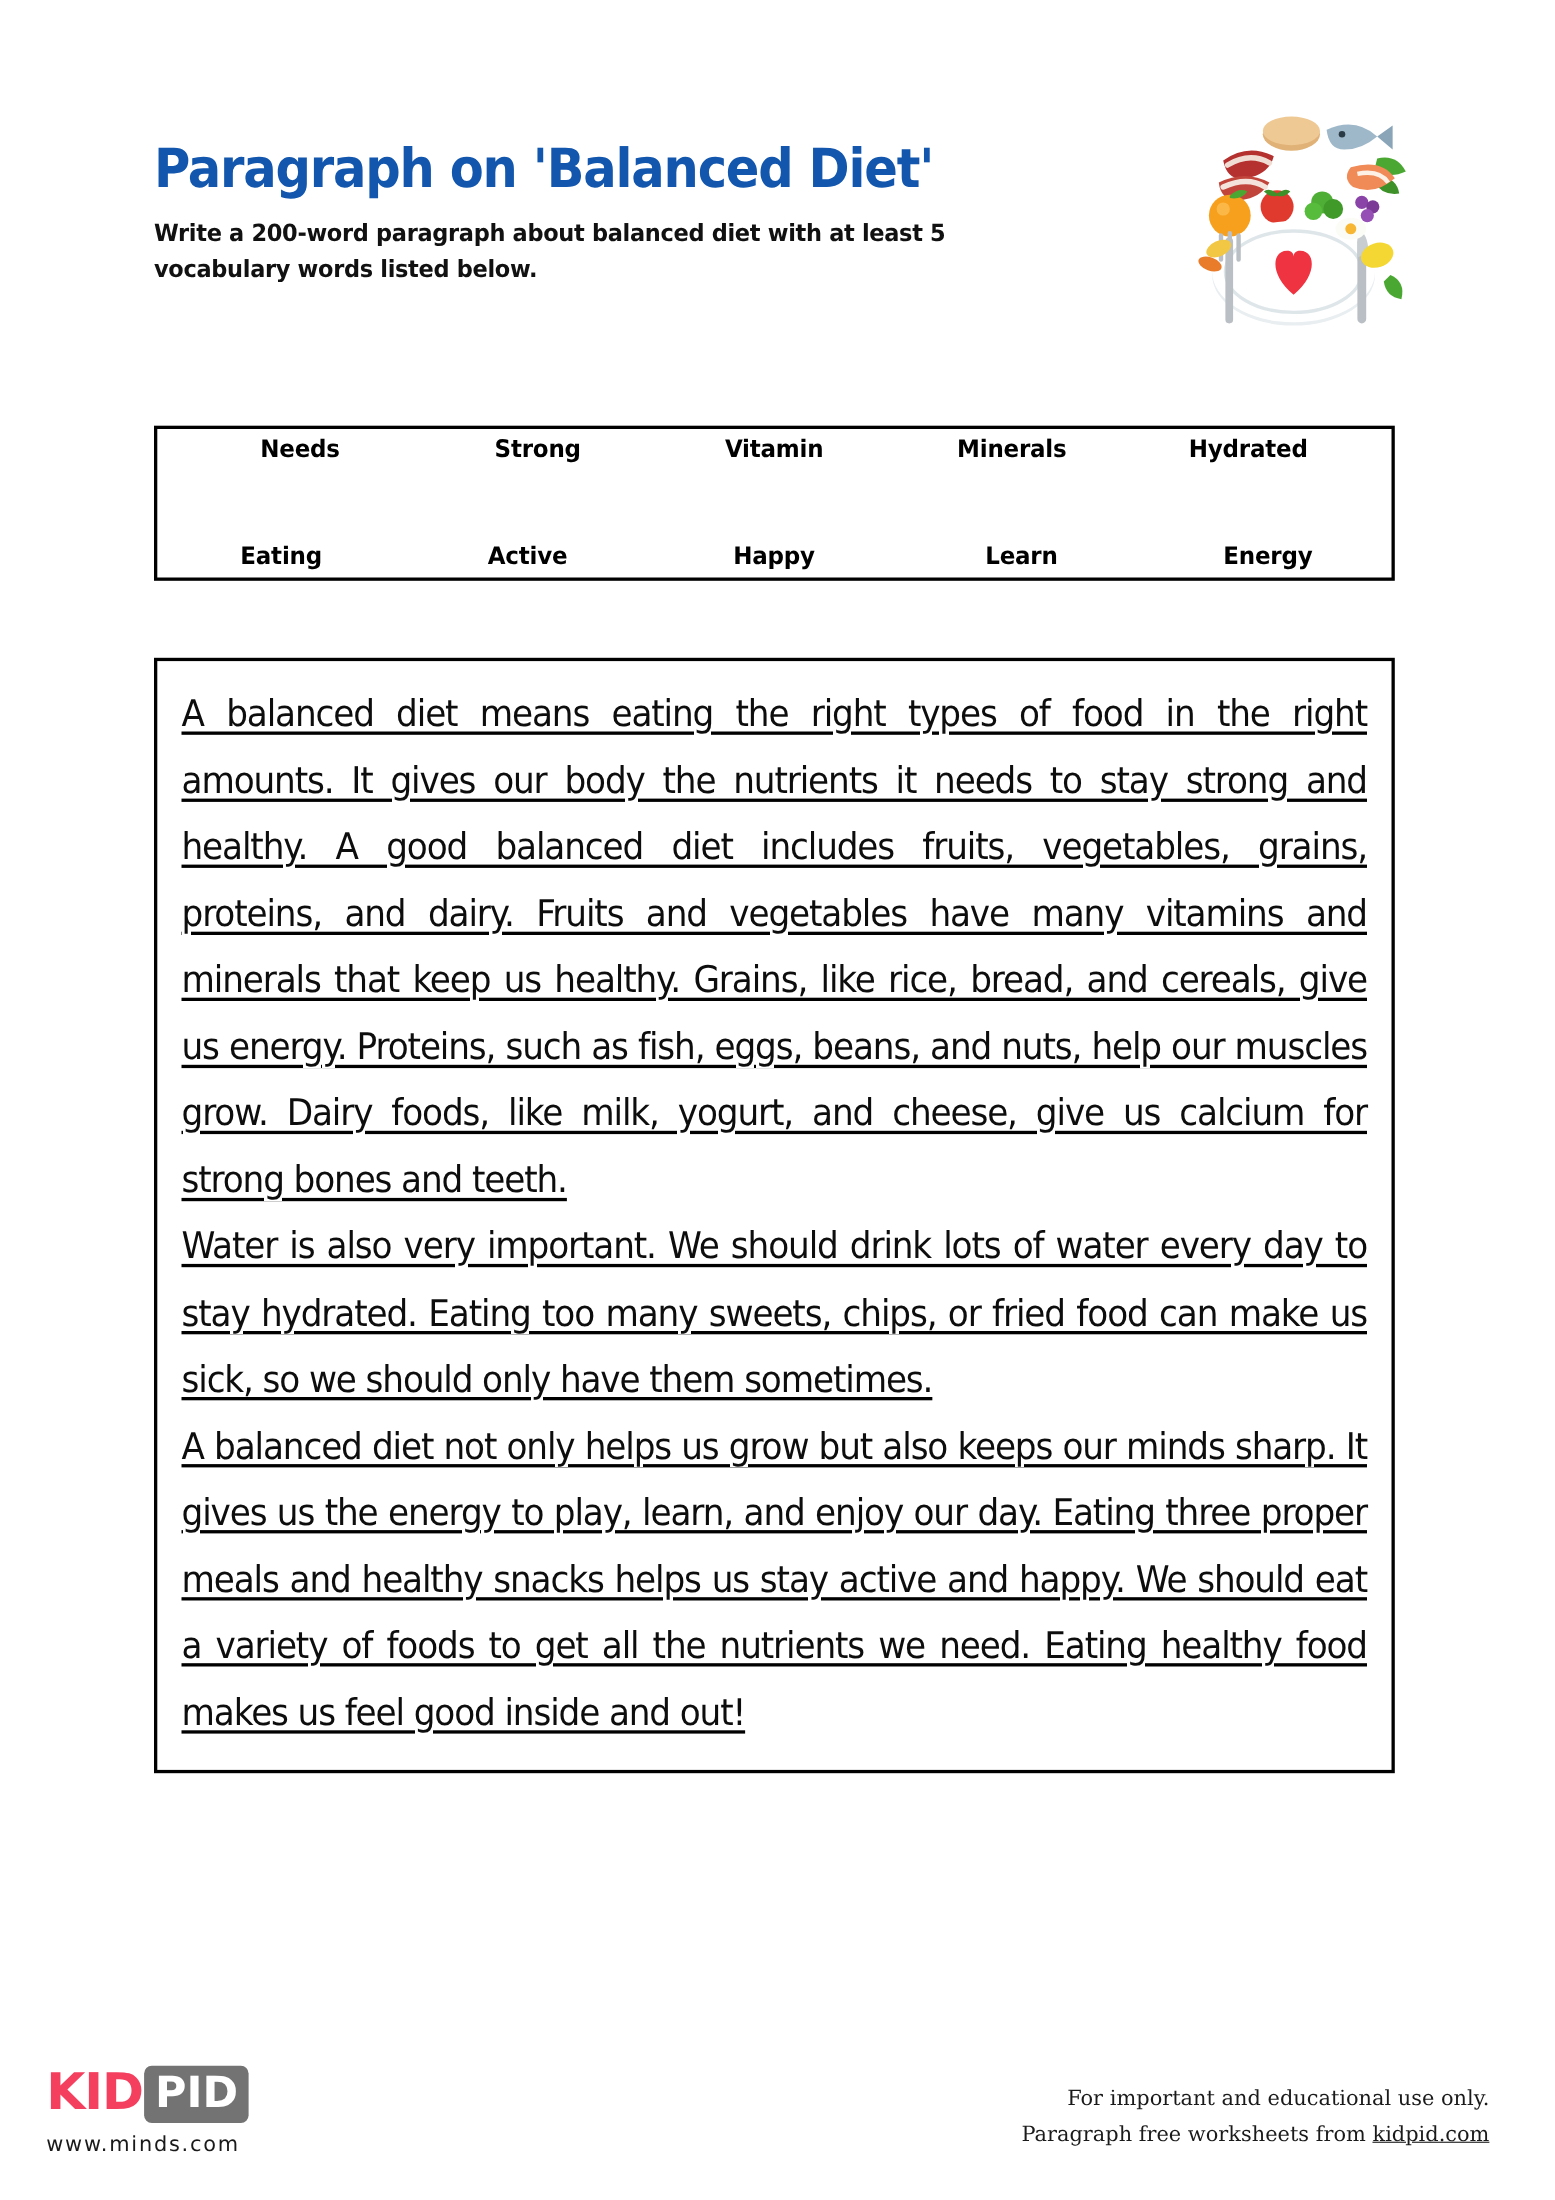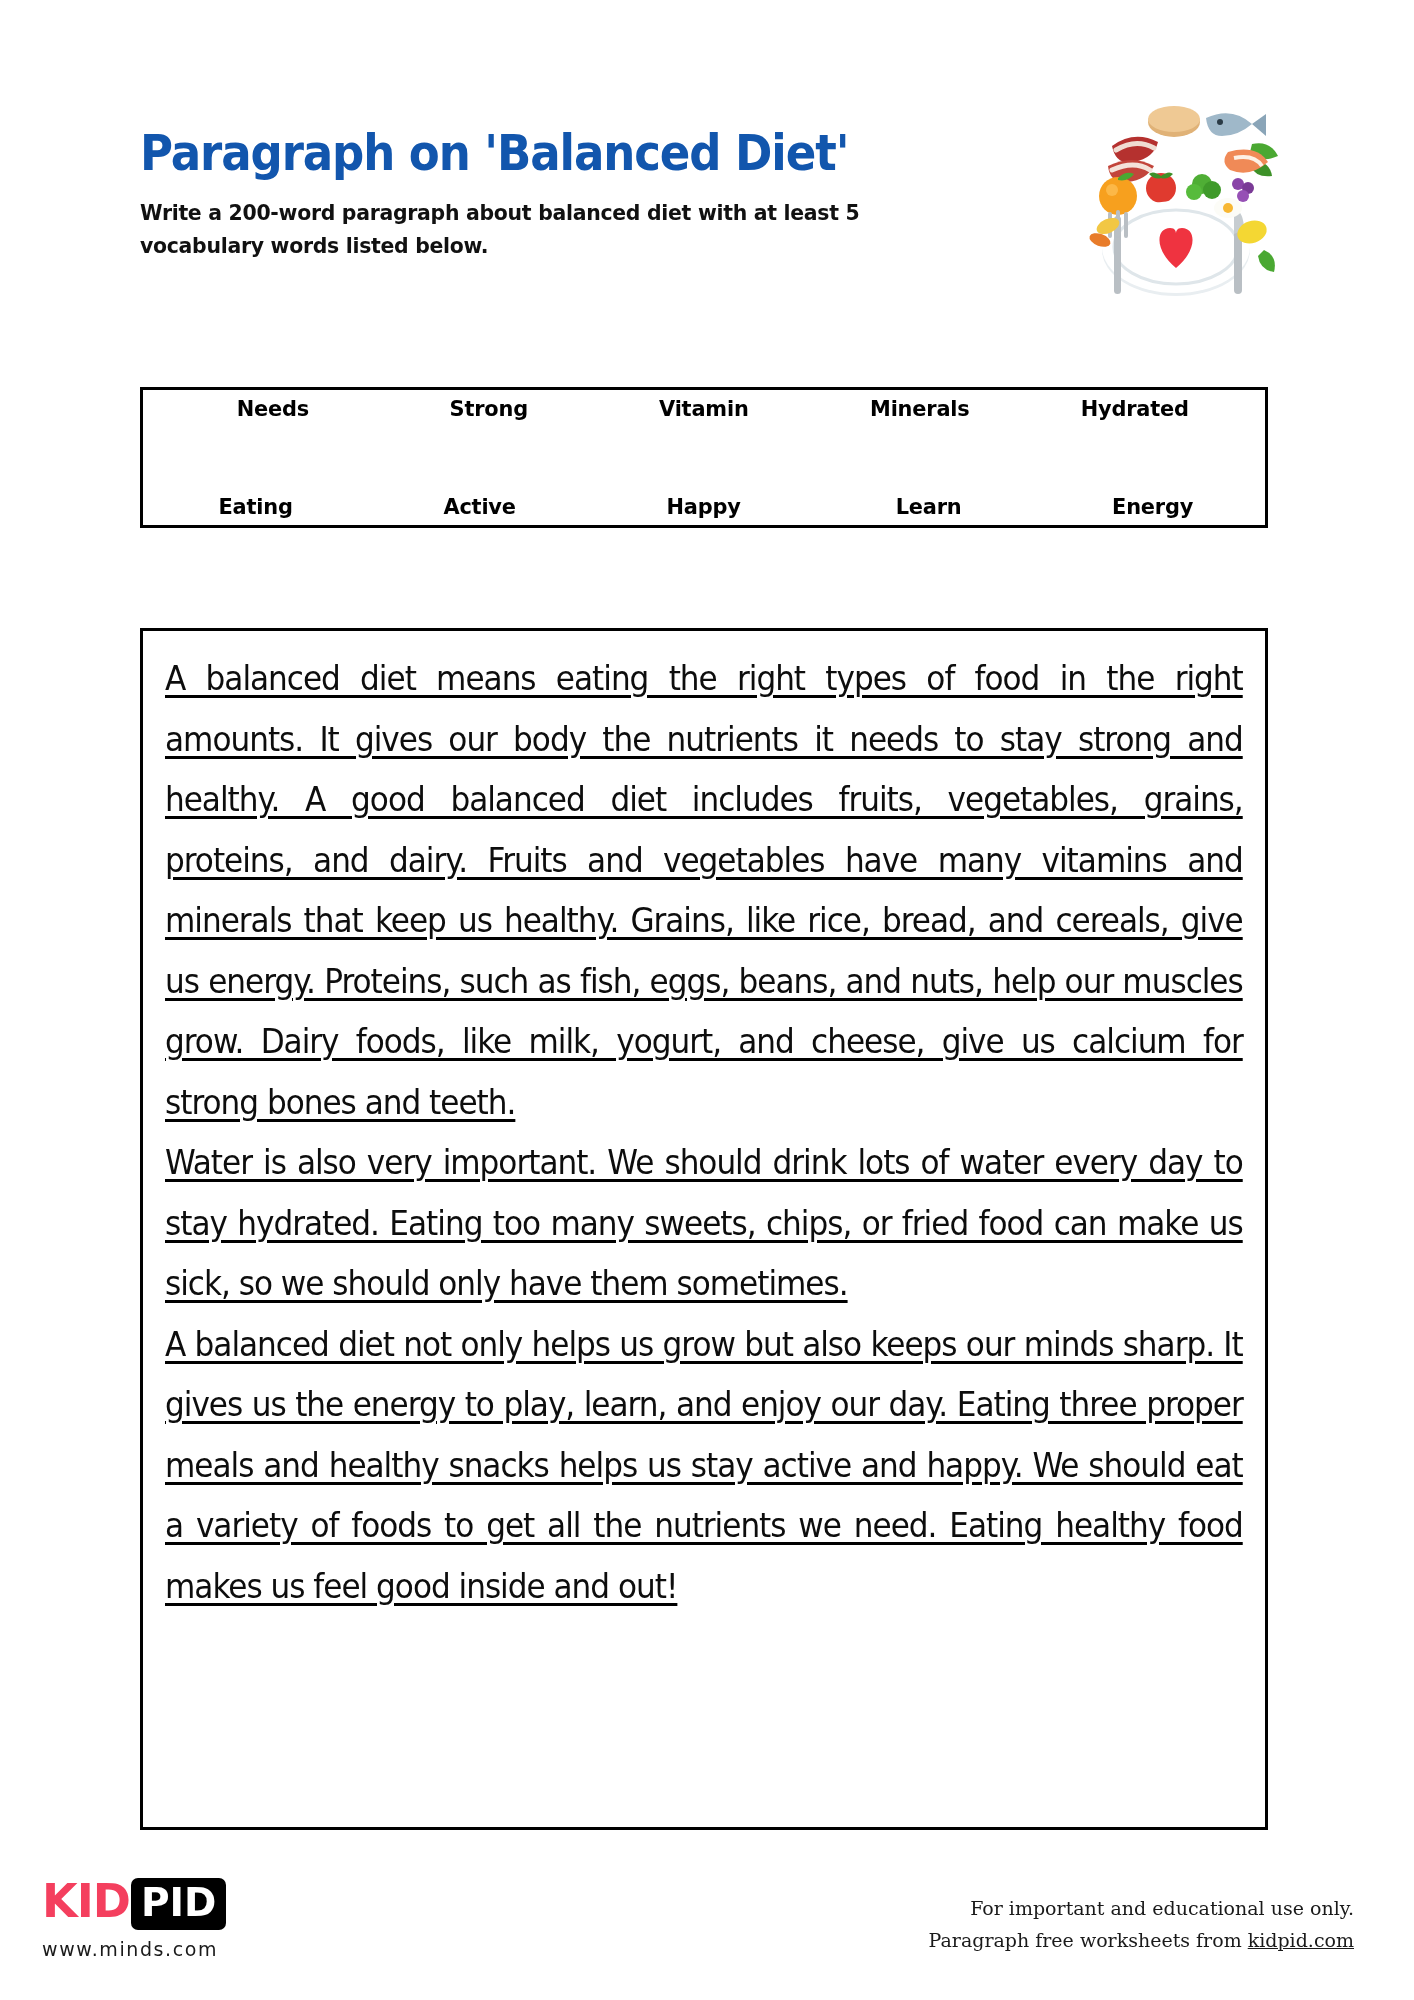--- a/index.html
+++ b/index.html
@@ -90,23 +90,23 @@
     font-weight: bold;
     color: #000000;
     letter-spacing: -0.2px;
     transform: scaleX(0.95);
   }
 
   
   .answer-box {
     position: absolute;
     left: 140px;
-    top: 628px;
+    top: 598px;
     width: 1128px;
-    height: 1202px;
+    height: 1014px;
     border: 3px solid #000000;
     padding: 18px 22px 10px 22px;
     overflow: hidden;
   }
 
   .para {
     font-family: "DejaVu Sans", sans-serif;
     font-size: 33.5px;
     line-height: 60.5px;
     color: #0d0d0d;
@@ -140,21 +140,21 @@
   .logo-kid {
     font-family: "DejaVu Sans", sans-serif;
     font-size: 46px;
     font-weight: bold;
     color: #f43f5e;
     letter-spacing: -1px;
     line-height: 1;
   }
 
   .logo-pid {
-    background: #000000;
+    background: #737373;
     color: #ffffff;
     font-family: "DejaVu Sans", sans-serif;
     font-size: 39px;
     font-weight: bold;
     letter-spacing: 0px;
     line-height: 1;
     padding: 5px 10px 7px 10px;
     border-radius: 7px;
     margin-left: 1px;
   }

